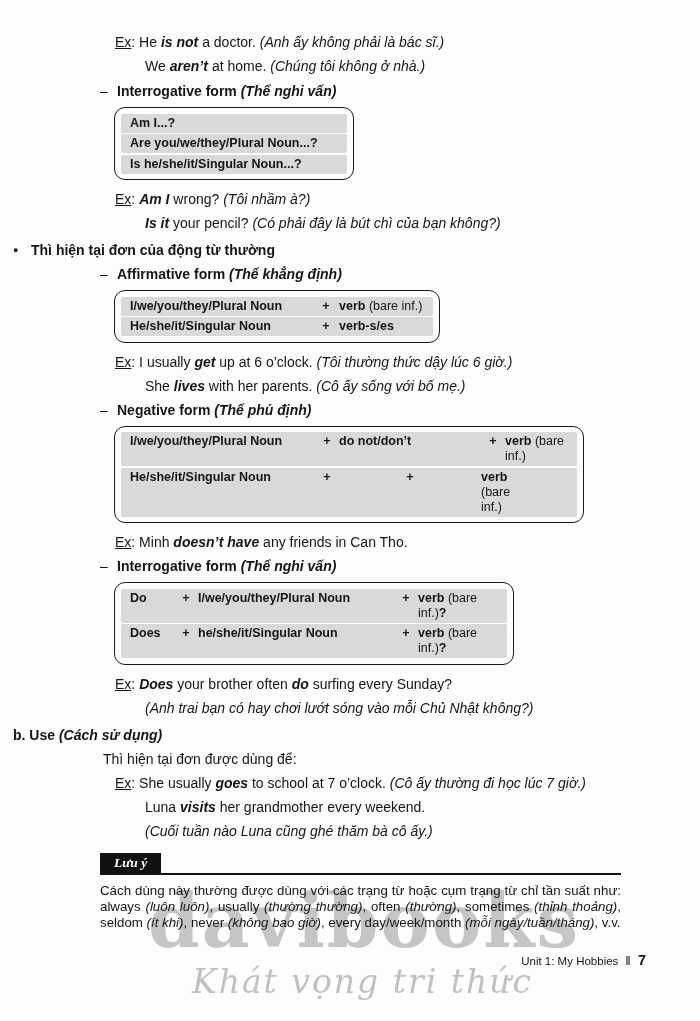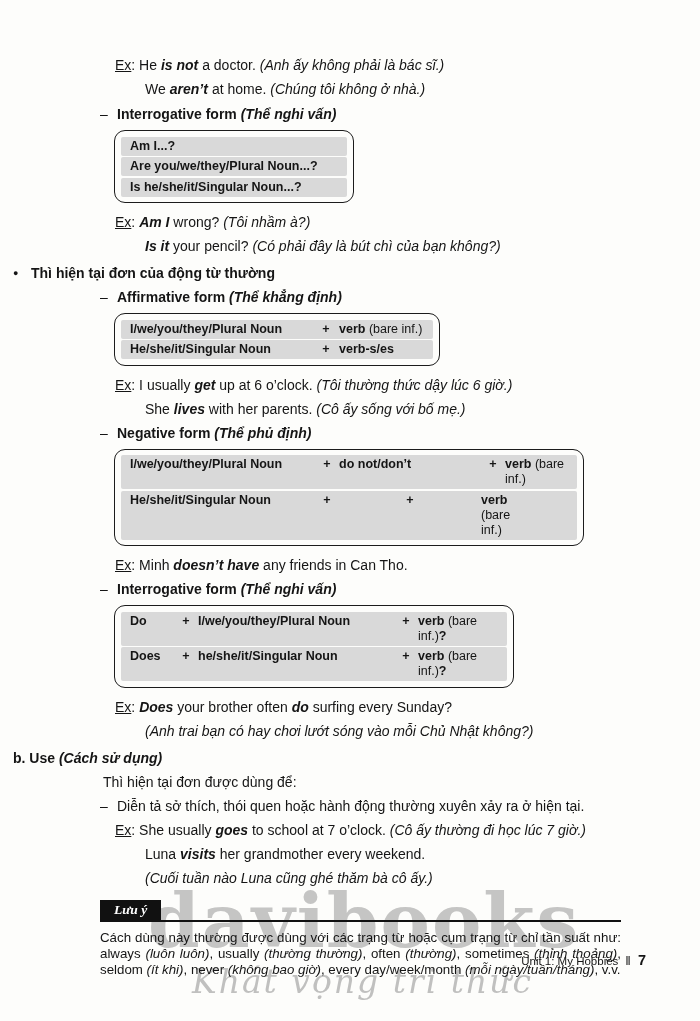--- a/index.html
+++ b/index.html
@@ -1,19 +1,19 @@
 <!DOCTYPE html>
 <html><head>
 <meta charset="utf-8">
 <style>
   * { margin:0; padding:0; box-sizing:border-box; }
   html,body { width:700px; height:1021px; }
   body { background:#f4f4f2; font-family:"Liberation Sans", sans-serif; color:#151515; }
   .page { position:relative; width:700px; height:1021px; background:#fdfdfb; overflow:hidden; }
-  .content { position:relative; z-index:1; padding-top:56px; }
+  .content { position:relative; z-index:1; padding-top:33px; }
 
   .line { font-size:14px; line-height:19px; margin-bottom:5px; }
   .b  { font-weight:700; }
   .i  { font-style:italic; }
   .bi { font-weight:700; font-style:italic; }
   .u  { text-decoration:underline; }
 
   .lv-ex   { margin-left:115px; }
   .lv-ex2  { margin-left:145px; }
   .lv-dash { margin-left:100px; }
@@ -145,21 +145,20 @@
     </div>
 
     <p class="line lv-ex"><span class="u">Ex</span><span>: </span><span class="bi">Does</span><span> your brother often </span><span class="bi">do</span><span> surfing every Sunday?</span></p>
 
     <p class="line lv-ex2"><span class="i">(Anh trai bạn có hay chơi lướt sóng vào mỗi Chủ Nhật không?)</span></p>
 
     <p class="line lv-blt mt8"><span class="b">b. Use </span><span class="bi">(Cách sử dụng)</span></p>
 
     <p class="line" style="margin-left:103px"><span>Thì hiện tại đơn được dùng để:</span></p>
 
-    <p class="line lv-dash"><span class="dash">–</span><span>Diễn tả sở thích, thói quen hoặc hành động thường xuyên xảy ra ở hiện tại.</span></p>
 
     <p class="line lv-ex"><span class="u">Ex</span><span>: She usually </span><span class="bi">goes</span><span> to school at 7 o’clock. </span><span class="i">(Cô ấy thường đi học lúc 7 giờ.)</span></p>
 
     <p class="line lv-ex2"><span>Luna </span><span class="bi">visits</span><span> her grandmother every weekend.</span></p>
 
     <p class="line lv-ex2"><span class="i">(Cuối tuần nào Luna cũng ghé thăm bà cô ấy.)</span></p>
 
     <section class="note">
       <div class="note-sep"><span class="note-label">Lưu ý</span></div>
       <p class="note-p"><span>Cách dùng này thường được dùng với các trạng từ hoặc cụm trạng từ chỉ tần suất như: always </span><span class="i">(luôn luôn)</span><span>, usually </span><span class="i">(thường thường)</span><span>, often </span><span class="i">(thường)</span><span>, sometimes </span><span class="i">(thỉnh thoảng)</span><span>, seldom </span><span class="i">(ít khi)</span><span>, never </span><span class="i">(không bao giờ)</span><span>, every day/week/month </span><span class="i">(mỗi ngày/tuần/tháng)</span><span>, v.v.</span></p>

